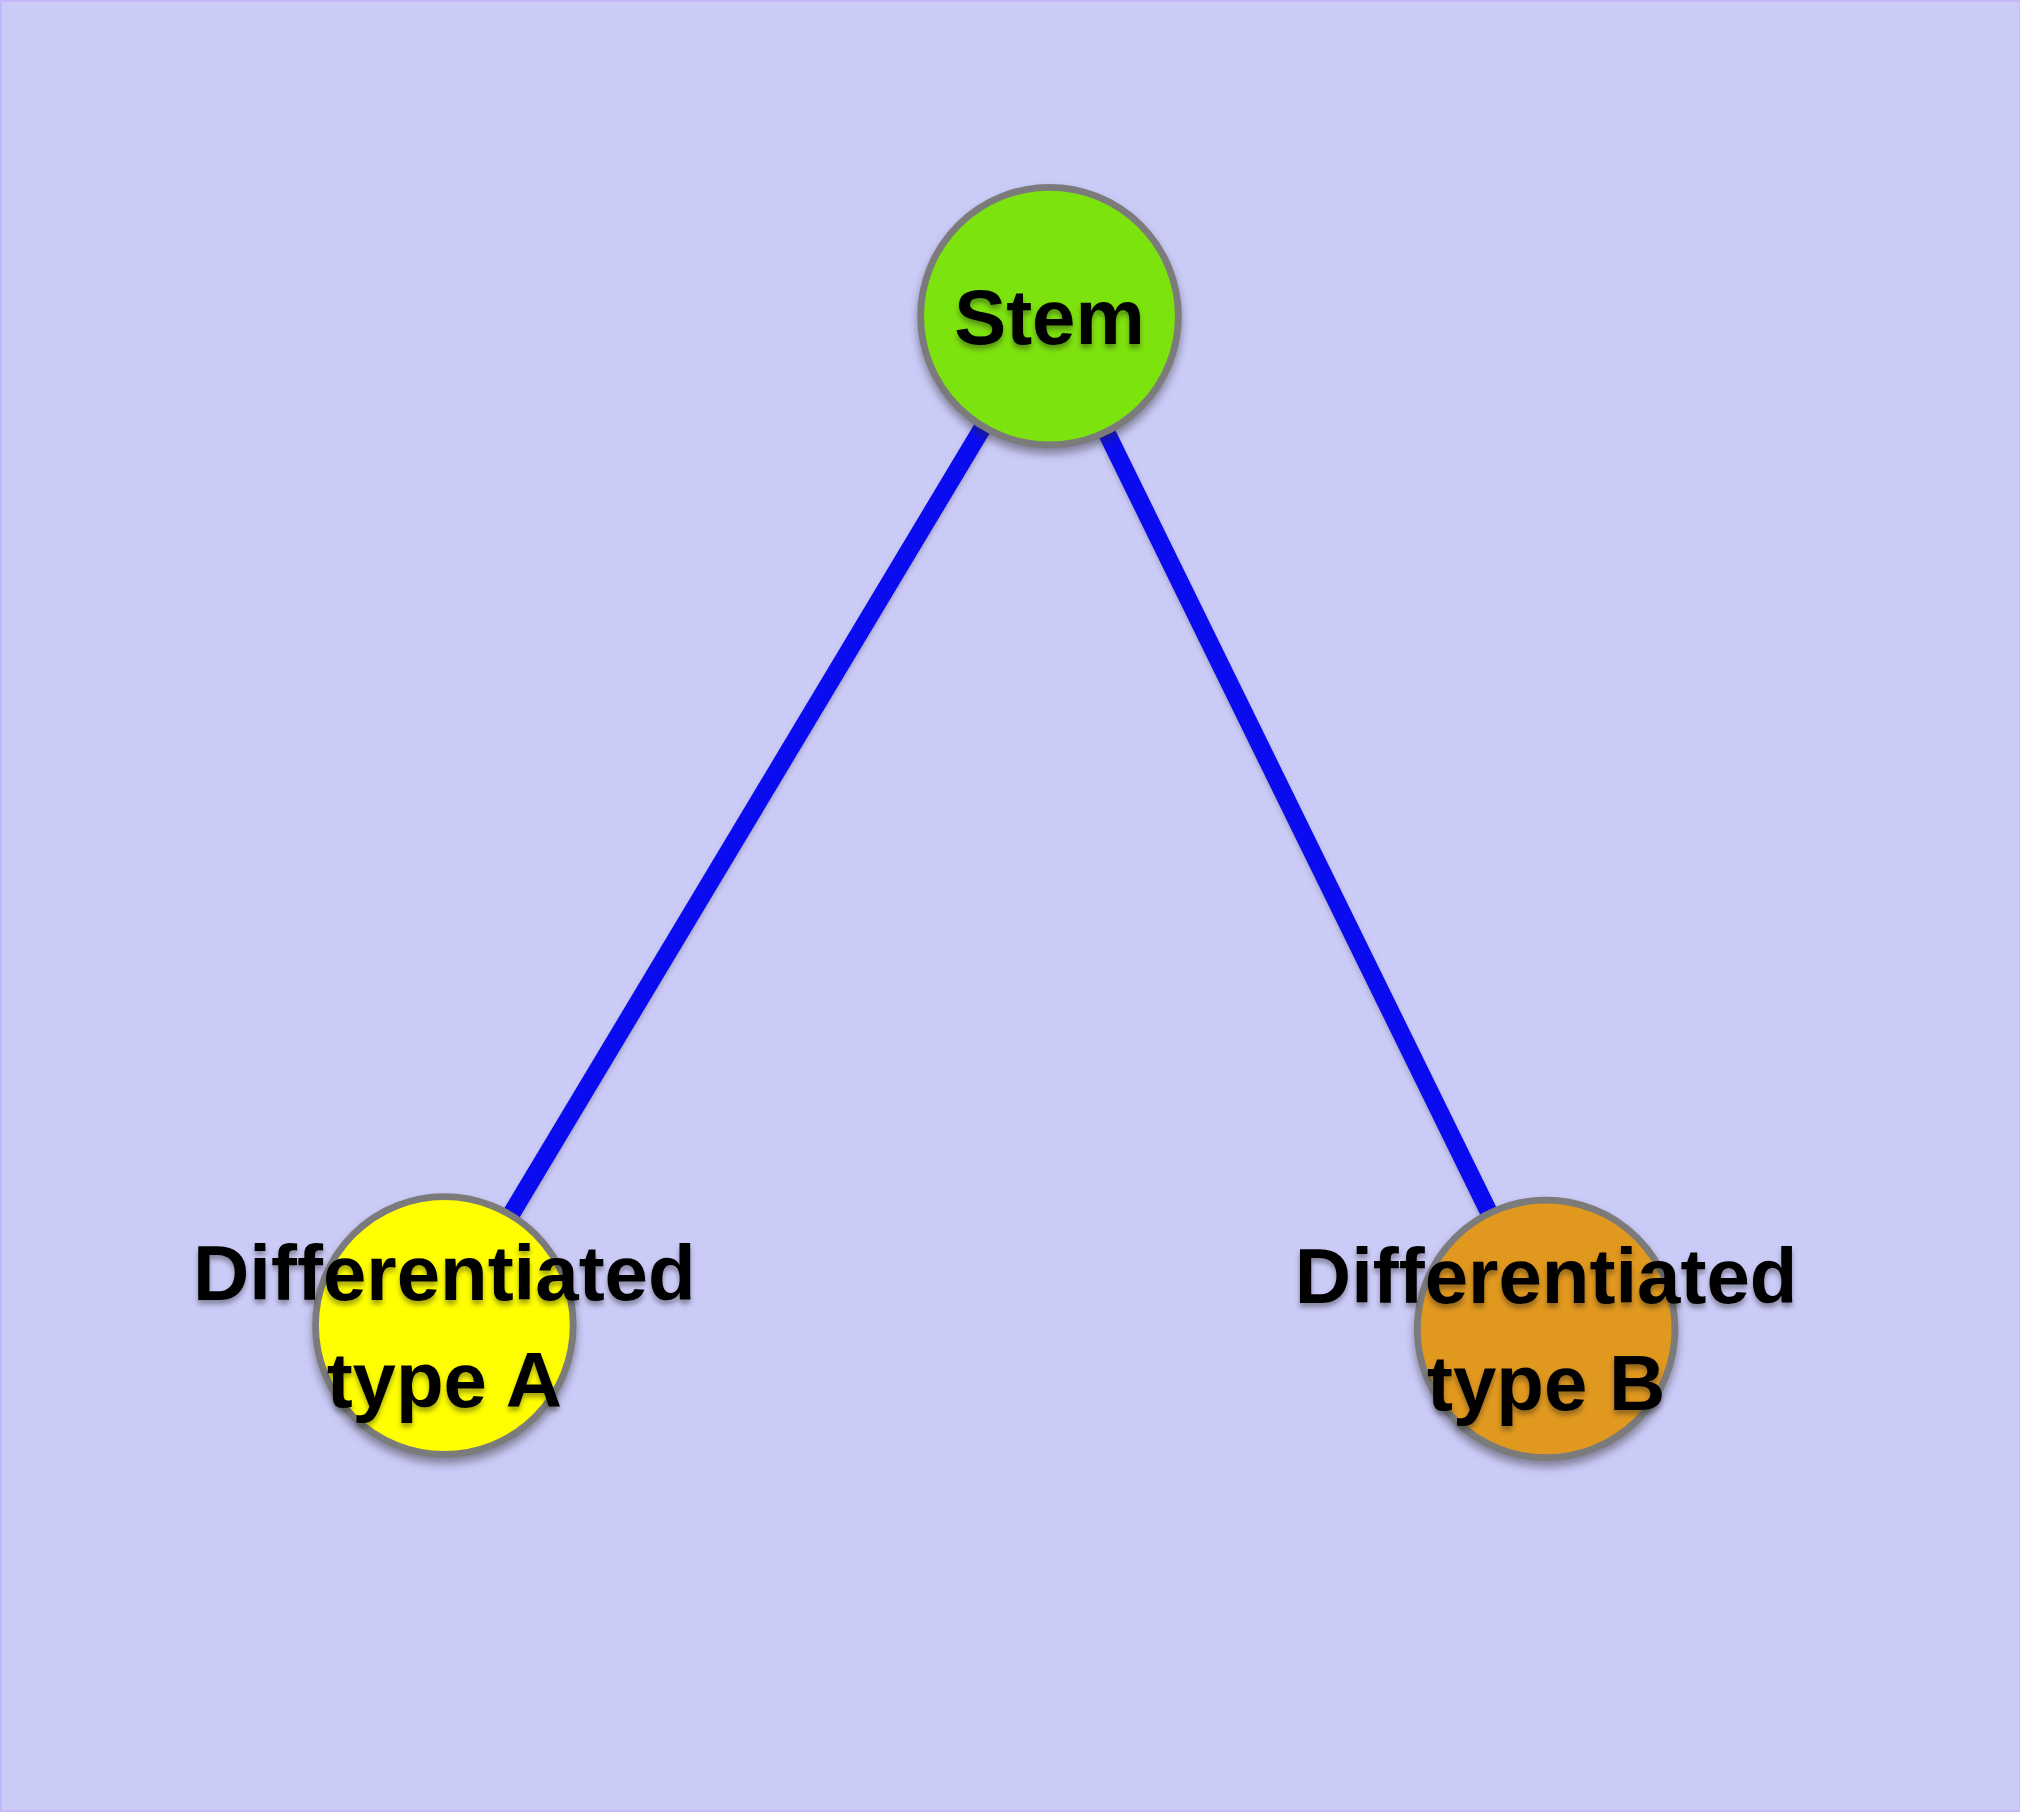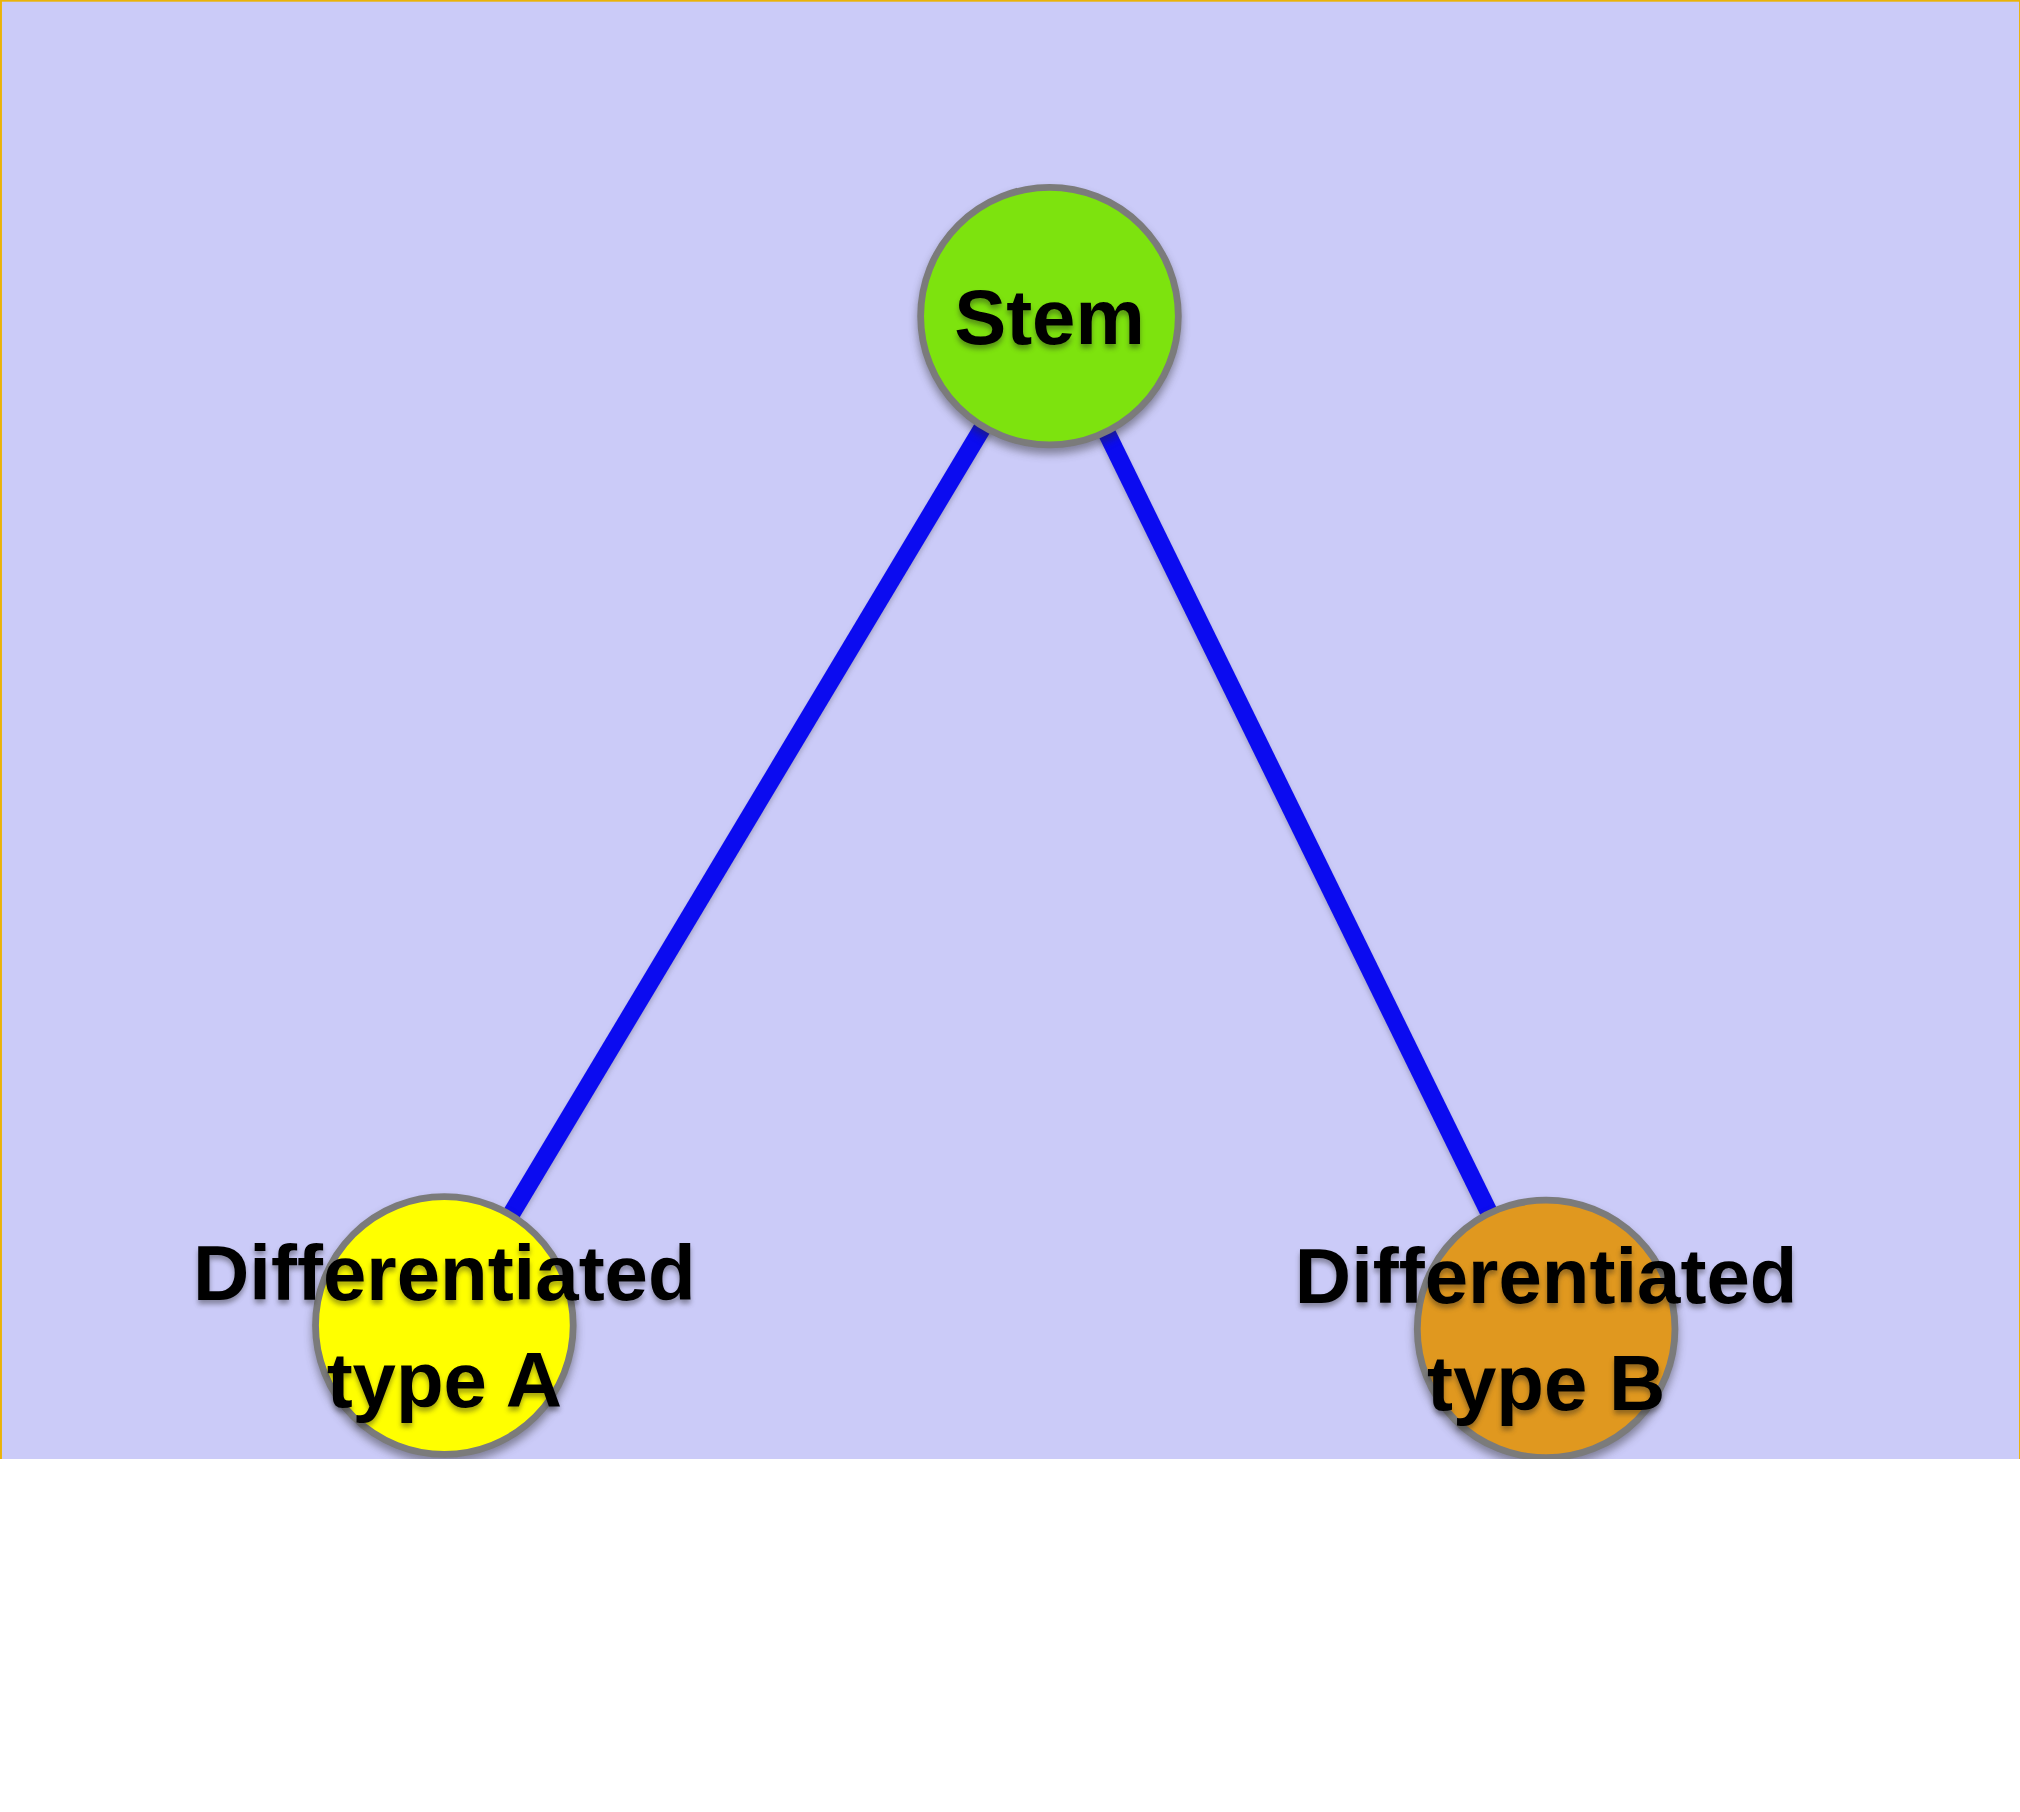--- a/index.html
+++ b/index.html
@@ -1,21 +1,21 @@
 <!DOCTYPE html>
 <html style="font-size:13.6px"><head>
 <meta charset="utf-8">
 <style>
   html, body { margin: 0; padding: 0; }
   body { background: #FFFFFF; }
   .page {
     position: relative;
     width: 2021px;
-    height: 1459px;
-    background: #eab308;
+    height: 1812px;
+    background: #c4b5fd;
     overflow: hidden;
     font-family: "Liberation Sans", sans-serif;
   }
   svg.diagram {
     position: absolute;
     left: 0; top: 0;
     display: block;
   }
   .node-circle {
     filter: drop-shadow(0px 7px 5px rgba(40,40,40,0.45));

